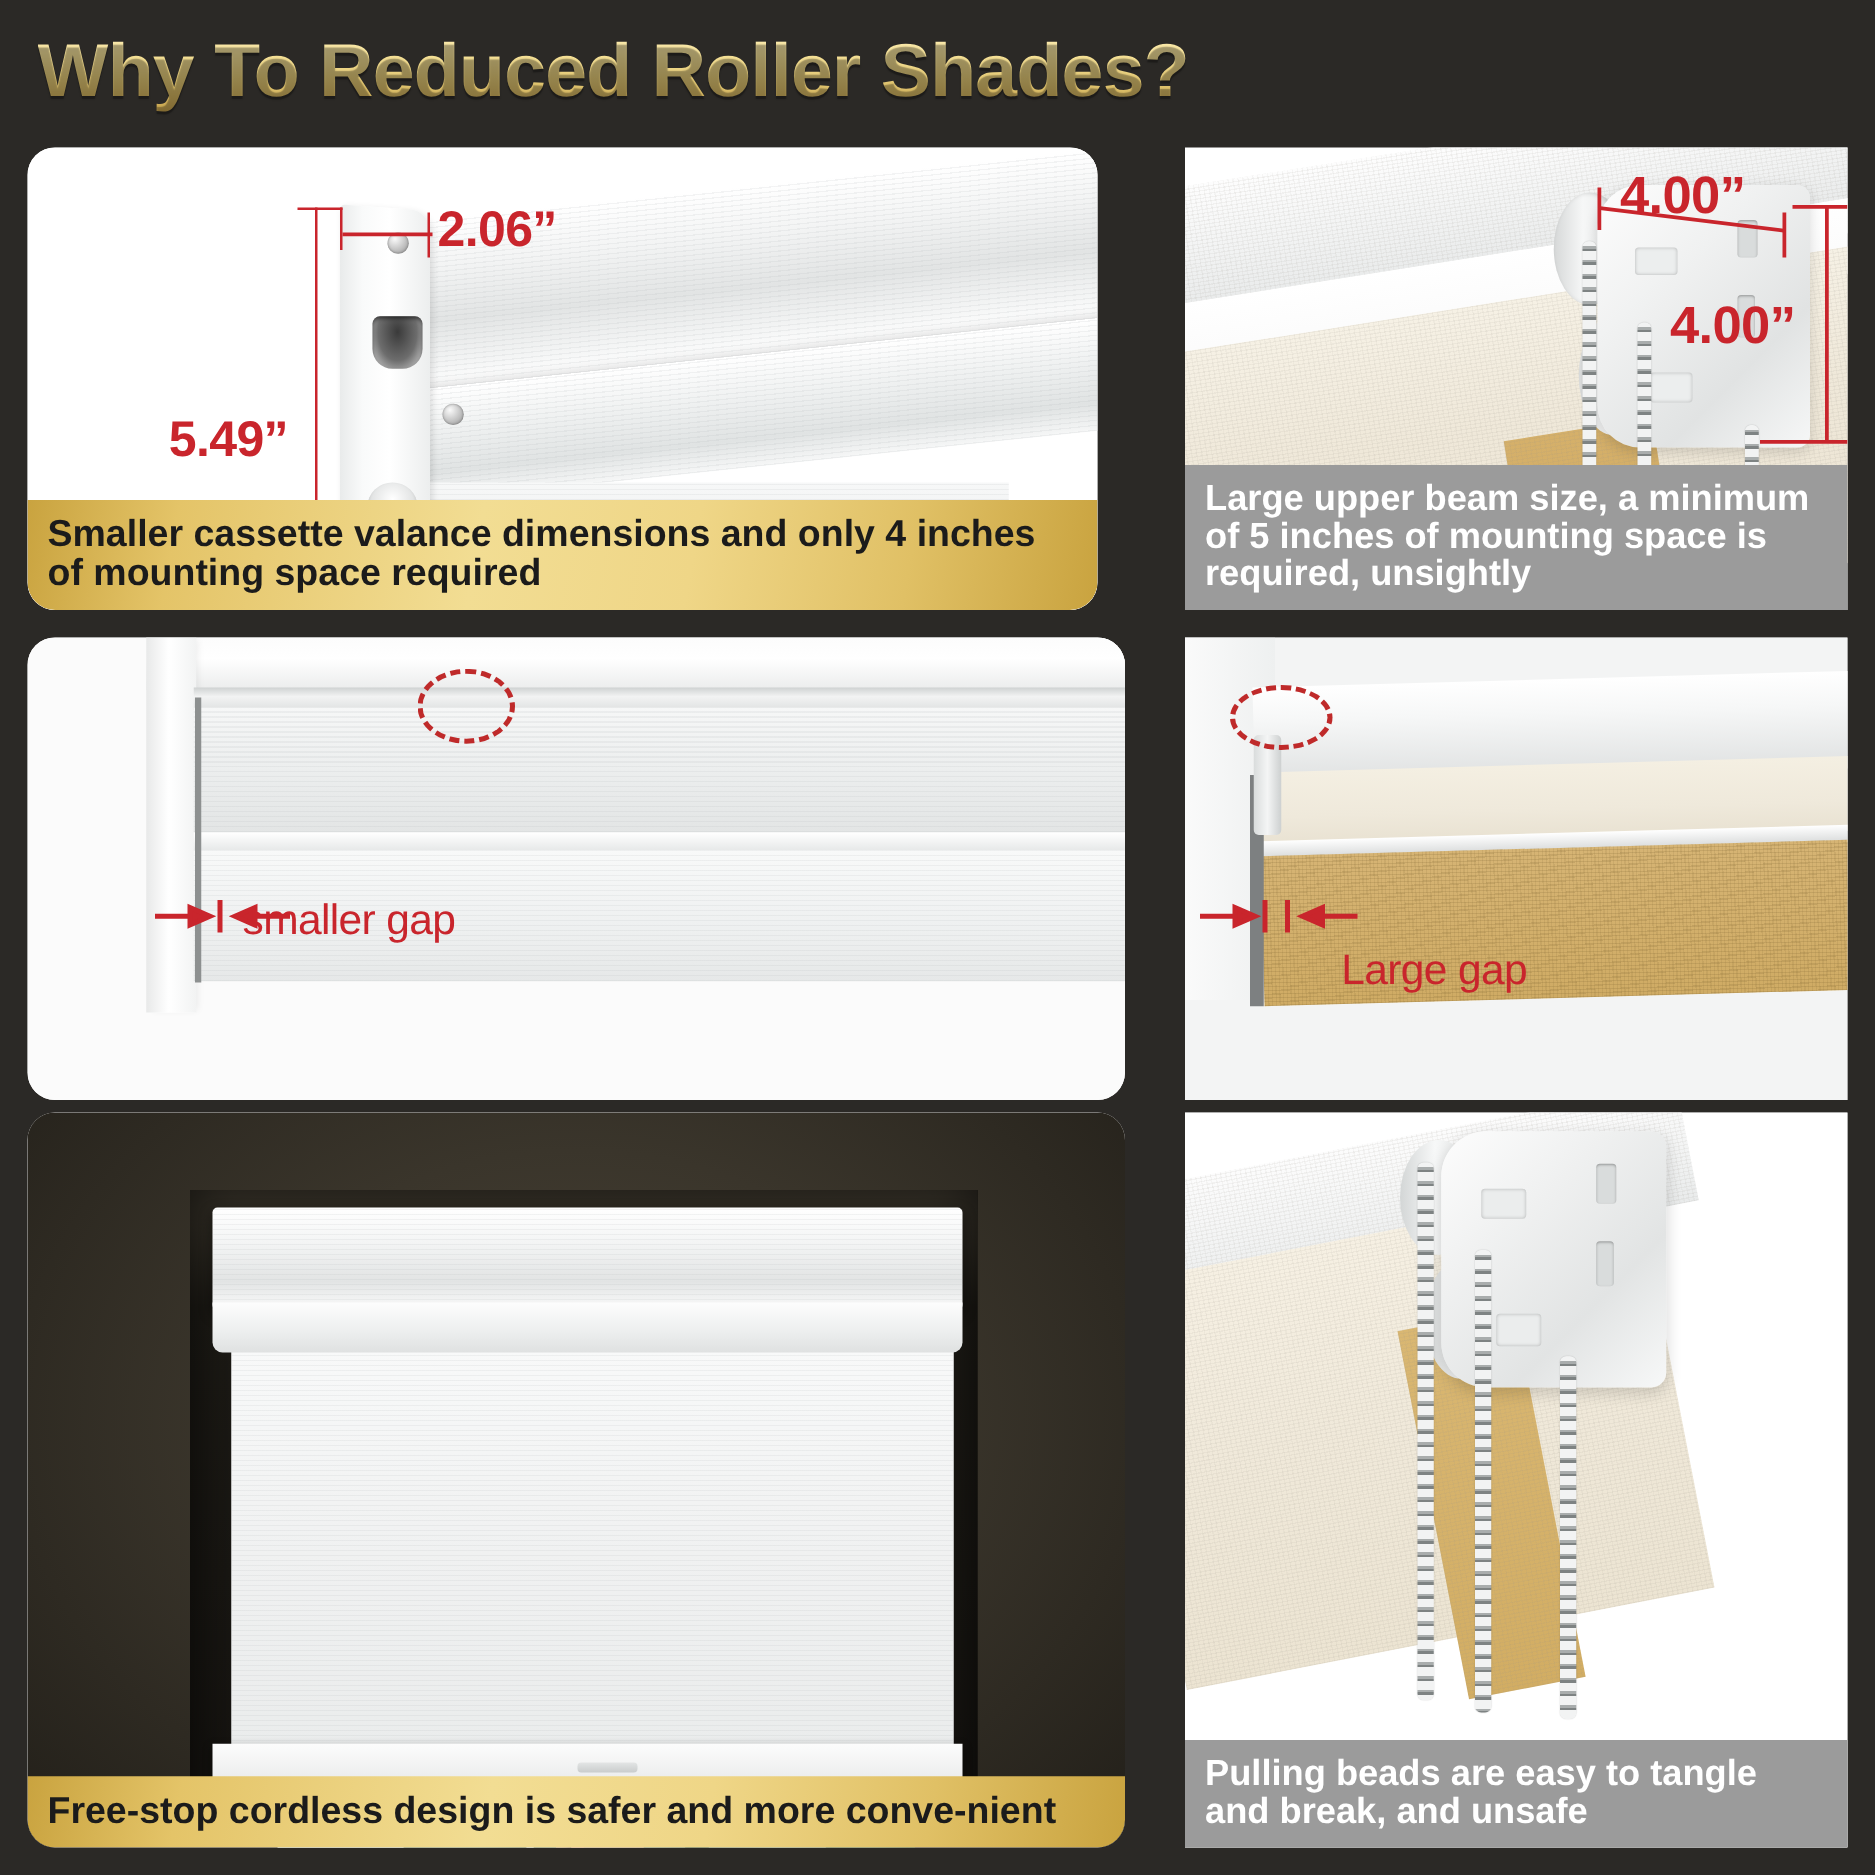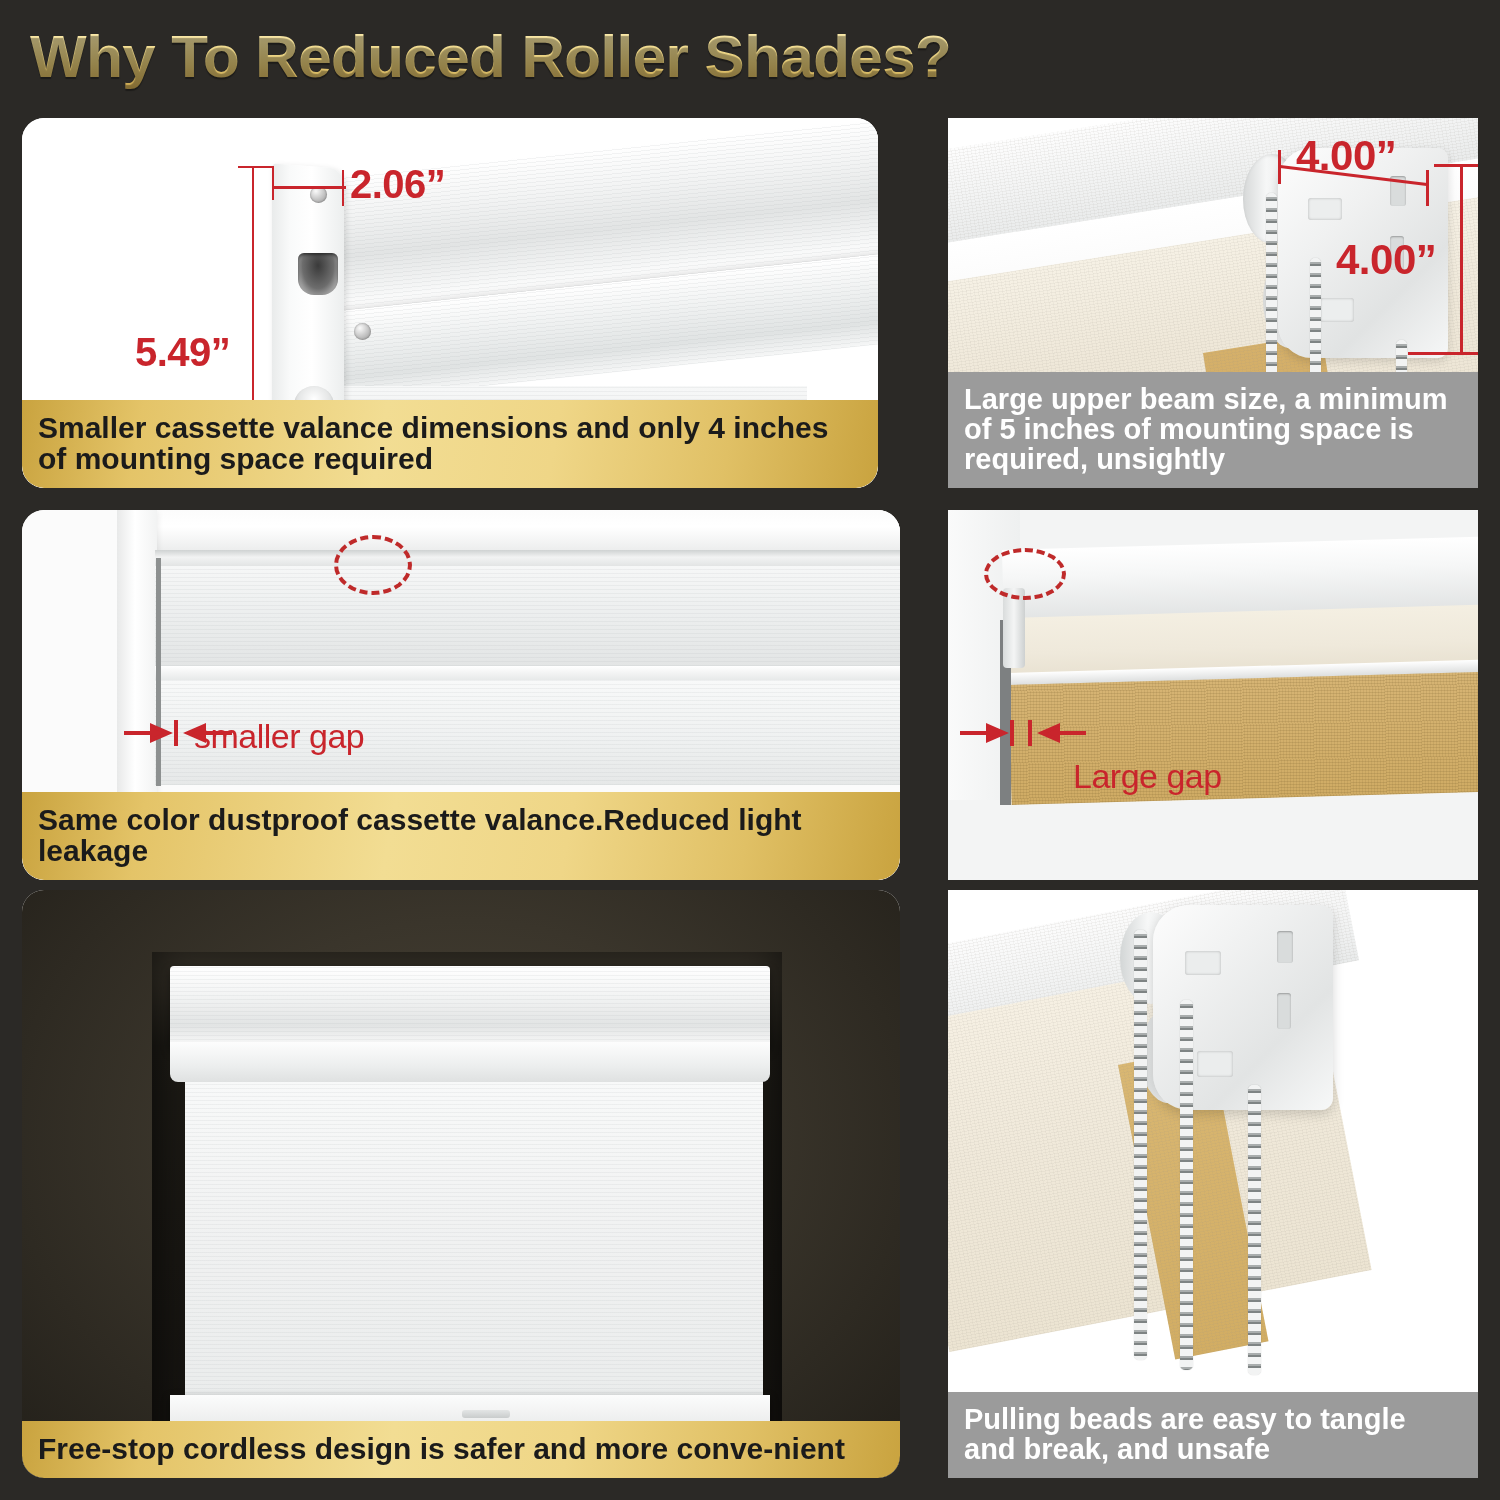--- a/index.html
+++ b/index.html
@@ -417,21 +417,20 @@
 
       <div class="dashcircle" style="left:312px; top:25px; width:78px; height:60px;"></div>
 
       <div class="dim" style="left:172px; top:207px; font-size:34px; font-weight:normal;">smaller gap</div>
       <svg style="position:absolute; left:100px; top:205px;" width="170" height="36" viewBox="0 0 170 36">
         <path d="M2 18 L30 18 M30 11 L46 18 L30 25 Z" stroke="#c9252c" stroke-width="4" fill="#c9252c"></path>
         <rect x="52" y="5" width="4" height="26" fill="#c9252c"></rect>
         <path d="M110 18 L82 18 M82 11 L66 18 L82 25 Z" stroke="#c9252c" stroke-width="4" fill="#c9252c"></path>
       </svg>
     </div>
-    <div class="cap gold">Same color dustproof cassette valance.Reduced light leakage</div>
   </div>
 
   <div class="panel" id="p4">
     <div class="photo">
       <div class="p4bg"></div>
       <div class="p4-wall"></div>
       <div class="p4-beam"></div>
       <div class="p4-beam2"></div>
       <div class="p4-beam3"></div>
       <div class="p4-tan">

